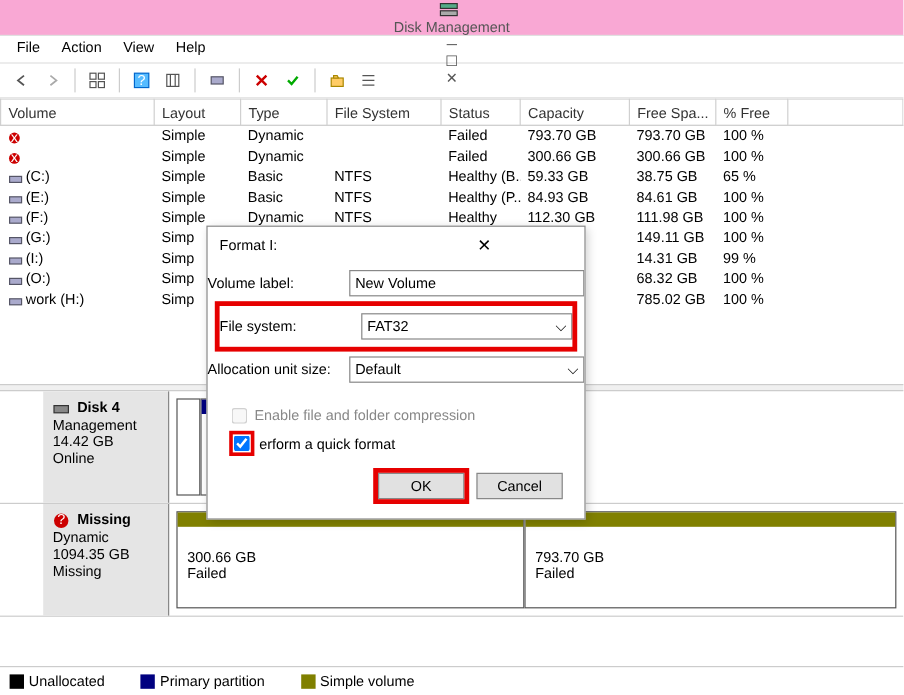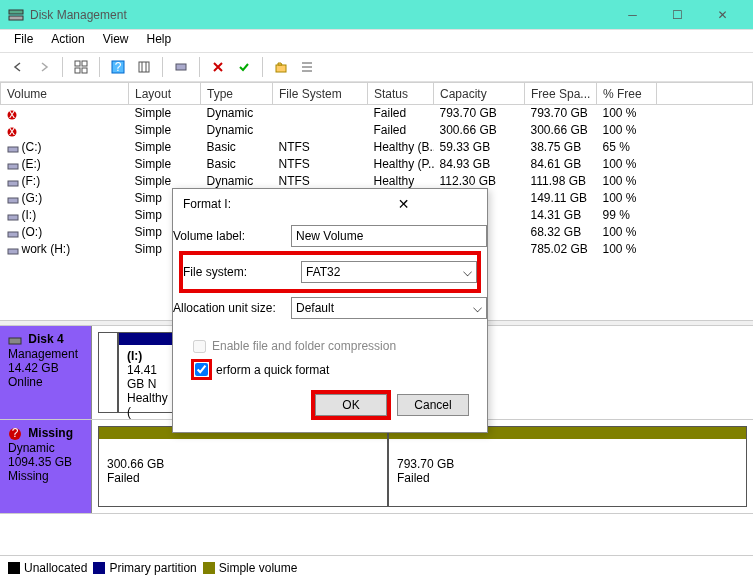--- a/index.html
+++ b/index.html
@@ -1,47 +1,47 @@
 <!DOCTYPE html>
 <html><head>
 <meta charset="utf-8">
 <style>
 * { box-sizing: border-box; margin: 0; padding: 0; font-family: 'Segoe UI', Tahoma, sans-serif; font-size: 12px; }
 body { background: #fff; width: 753px; height: 579px; overflow: hidden; position: relative; }
 
-.titlebar { height: 30px; display: flex; align-items: center; padding: 0 8px; background: #5eead4; border-bottom: 1px solid #e0e0e0; }
+.titlebar { height: 30px; display: flex; align-items: center; padding: 0 8px; background: #f9a8d4; border-bottom: 1px solid #e0e0e0; flex-direction: column; }
 .titlebar .icon { width: 16px; height: 16px; margin-right: 6px; }
 .titlebar .title { flex: 1; color: #555; }
 .titlebar .btn { width: 45px; height: 30px; display: flex; align-items: center; justify-content: center; color: #555; }
 
 .menubar { height: 22px; display: flex; align-items: flex-start; padding: 0 6px; gap: 2px; }
 .menubar .item { padding: 2px 8px; }
 
 .toolbar { height: 30px; display: flex; align-items: center; padding: 0 6px; gap: 2px; border-top: 1px solid #e0e0e0; border-bottom: 1px solid #e0e0e0; }
 .toolbar .tbtn { width: 24px; height: 24px; display: flex; align-items: center; justify-content: center; border: 1px solid transparent; }
 .toolbar .sep { width: 1px; height: 20px; background: #ccc; margin: 0 4px; }
 
 .table-wrap { height: 238px; overflow: hidden; position: relative; }
 table { border-collapse: collapse; width: 100%; table-layout: fixed; }
 th { text-align: left; font-weight: normal; padding: 3px 6px; border: 1px solid #d0d0d0; background: #fff; height: 22px; color: #333; white-space: nowrap; overflow: hidden; }
 td { padding: 1px 6px; white-space: nowrap; overflow: hidden; height: 17px; }
 .vol-icon { display: inline-block; width: 12px; height: 10px; margin-right: 3px; vertical-align: middle; }
 
 .splitter { height: 6px; background: #f0f0f0; border-top: 1px solid #ccc; border-bottom: 1px solid #ccc; cursor: row-resize; }
 
 .disk-panel { display: flex; border-bottom: 1px solid #ccc; }
-.disk-info { width: 92px; padding: 6px 8px; border-right: 1px solid #888; background: #8b5cf6; }
+.disk-info { width: 105px; padding: 6px 8px; border-right: 1px solid #888; background: #e5e5e5; margin-left: 36px; }
 .disk-info .dname { font-weight: bold; }
 .disk-layout { flex: 1; padding: 6px; display: flex; gap: 0; }
 .part { border: 1px solid #555; padding: 4px 8px; background: #fff; }
 .part .stripe { height: 12px; margin: -4px -8px 4px -8px; }
 .stripe.blue { background: #000080; }
 .stripe.olive { background: #808000; }
 
-.legend { height: 24px; display: flex; align-items: center; gap: 6px; padding: 0 8px; border-top: 1px solid #ccc; background: #fff; position: absolute; bottom: 0; left: 0; right: 0; }
+.legend { height: 24px; display: flex; align-items: center; gap: 30px; padding: 0 8px; border-top: 1px solid #ccc; background: #fff; position: absolute; bottom: 0; left: 0; right: 0; }
 .legend .sw { width: 12px; height: 12px; display: inline-block; margin-right: 4px; vertical-align: middle; }
 .sw.black { background: #000; }
 .sw.blue { background: #000080; }
 .sw.olive { background: #808000; }
 
 
 .dialog { position: absolute; top: 188px; left: 172px; width: 316px; background: #fff; border: 1px solid #888; box-shadow: 2px 2px 8px rgba(0,0,0,0.2); padding-bottom: 16px; }
 .dialog .dtitle { height: 30px; display: flex; align-items: center; padding: 0 10px; }
 .dialog .dtitle span { flex: 1; }
 .dialog .close { width: 24px; text-align: center; font-size: 14px; }

